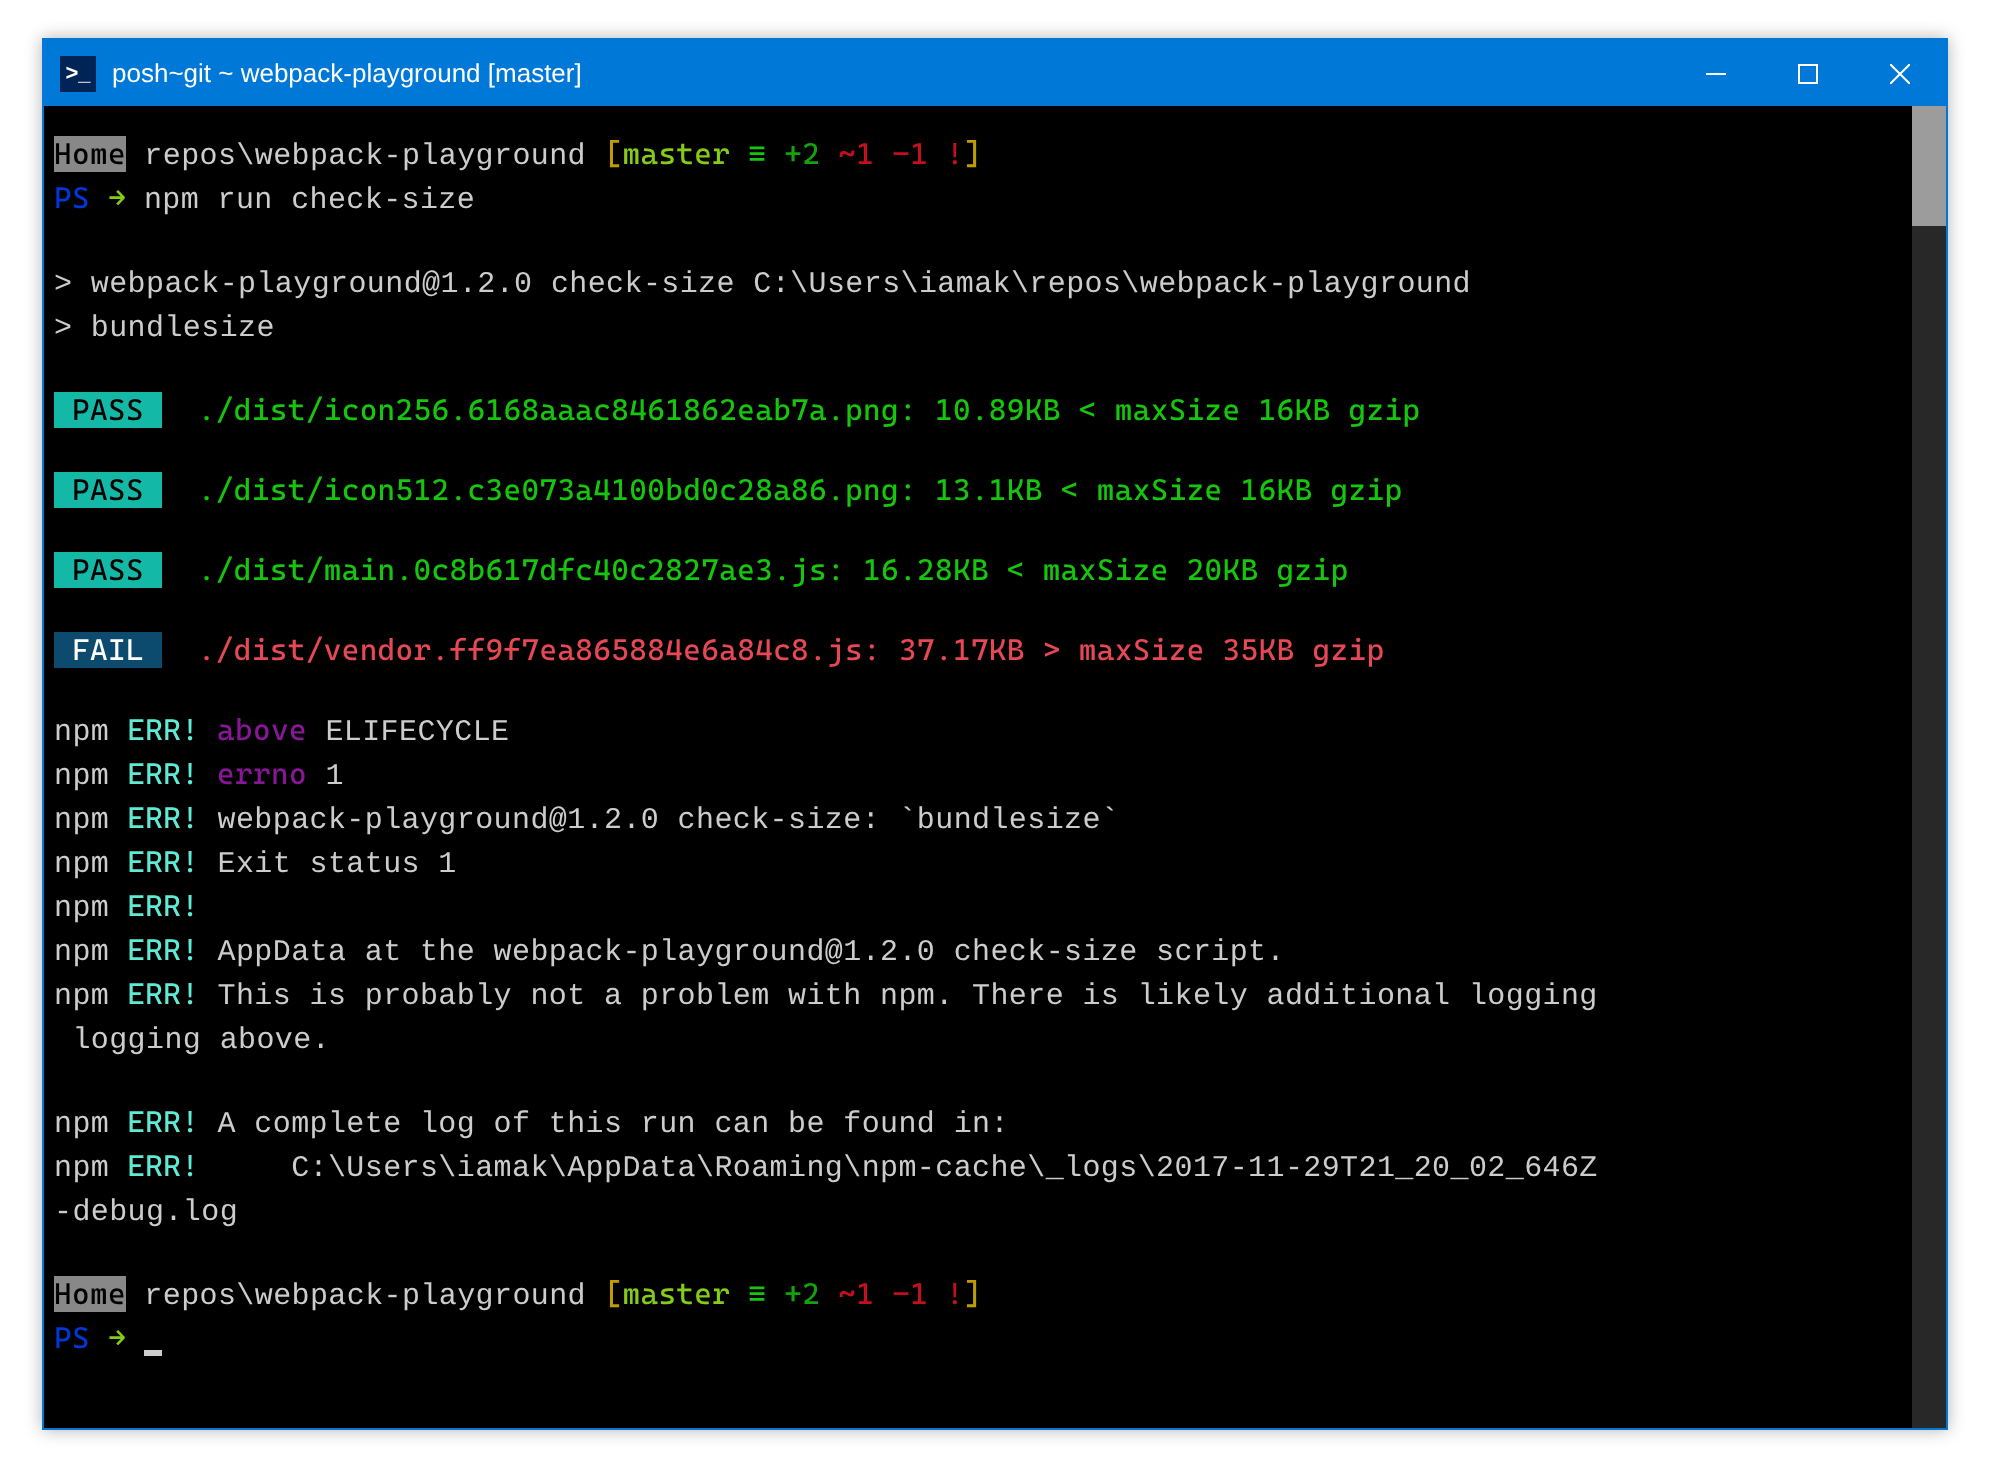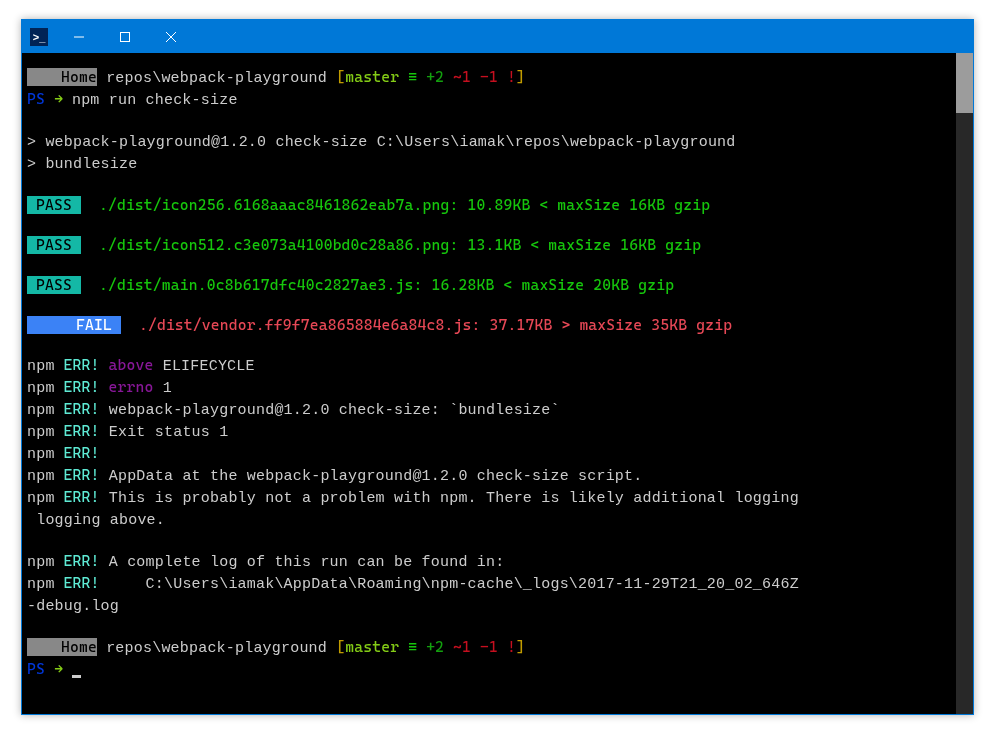--- a/index.html
+++ b/index.html
@@ -95,49 +95,50 @@
       position: relative;
     }
     .scrollbar-thumb {
       position: absolute;
       top: 0;
       left: 0;
       width: 100%;
       height: 60px;
       background: #9c9c9c;
     }
-    .c-home { background: #888; color: #000; padding-left: 34px; }
+    .c-home { background: #888; color: #000; }
     .c-cyan { color: #84cc16; }
     .c-white { color: #ccc; font-family: Liberation Mono, monospace; }
     .c-green { color: #13a10e; }
     .c-yellow { color: #c19c00; }
     .c-blue { color: #0037da; text-align: center; }
     .c-magenta { color: #881798; }
     .c-brightgreen { color: #16c60c; }
     .c-darkred { color: #c50f1f; }
     .c-err { color: #5eead4; }
     .bg-green { background: #14b8a6; color: #000; }
-    .bg-red { background: #3b82f6; color: #fff; padding-left: 40px; }
+    .bg-red { background: #0c4a6e; color: #fff; }
     .c-passtext { color: #16c60c; }
     .c-failtext { color: #e74856; }
     .cursor {
       display: inline-block;
       width: 9px;
       height: 3px;
       background: #ccc;
       vertical-align: bottom;
       margin-bottom: 1px;
     }
   </style>
 </head>
 <body>
 
 <div class="window">
   <div class="titlebar">
     <div class="titlebar-icon">&gt;_</div>
+    <div class="titlebar-title">posh~git ~ webpack-playground [master]</div>
     <div class="titlebar-controls">
       <div class="titlebar-btn">
         <svg viewBox="0 0 10 10">
             <line x1="0" y1="5" x2="10" y2="5"></line>
           </svg>
       </div>
       <div class="titlebar-btn">
         <svg viewBox="0 0 10 10">
             <rect x="0.5" y="0.5" width="9" height="9"></rect>
           </svg>

